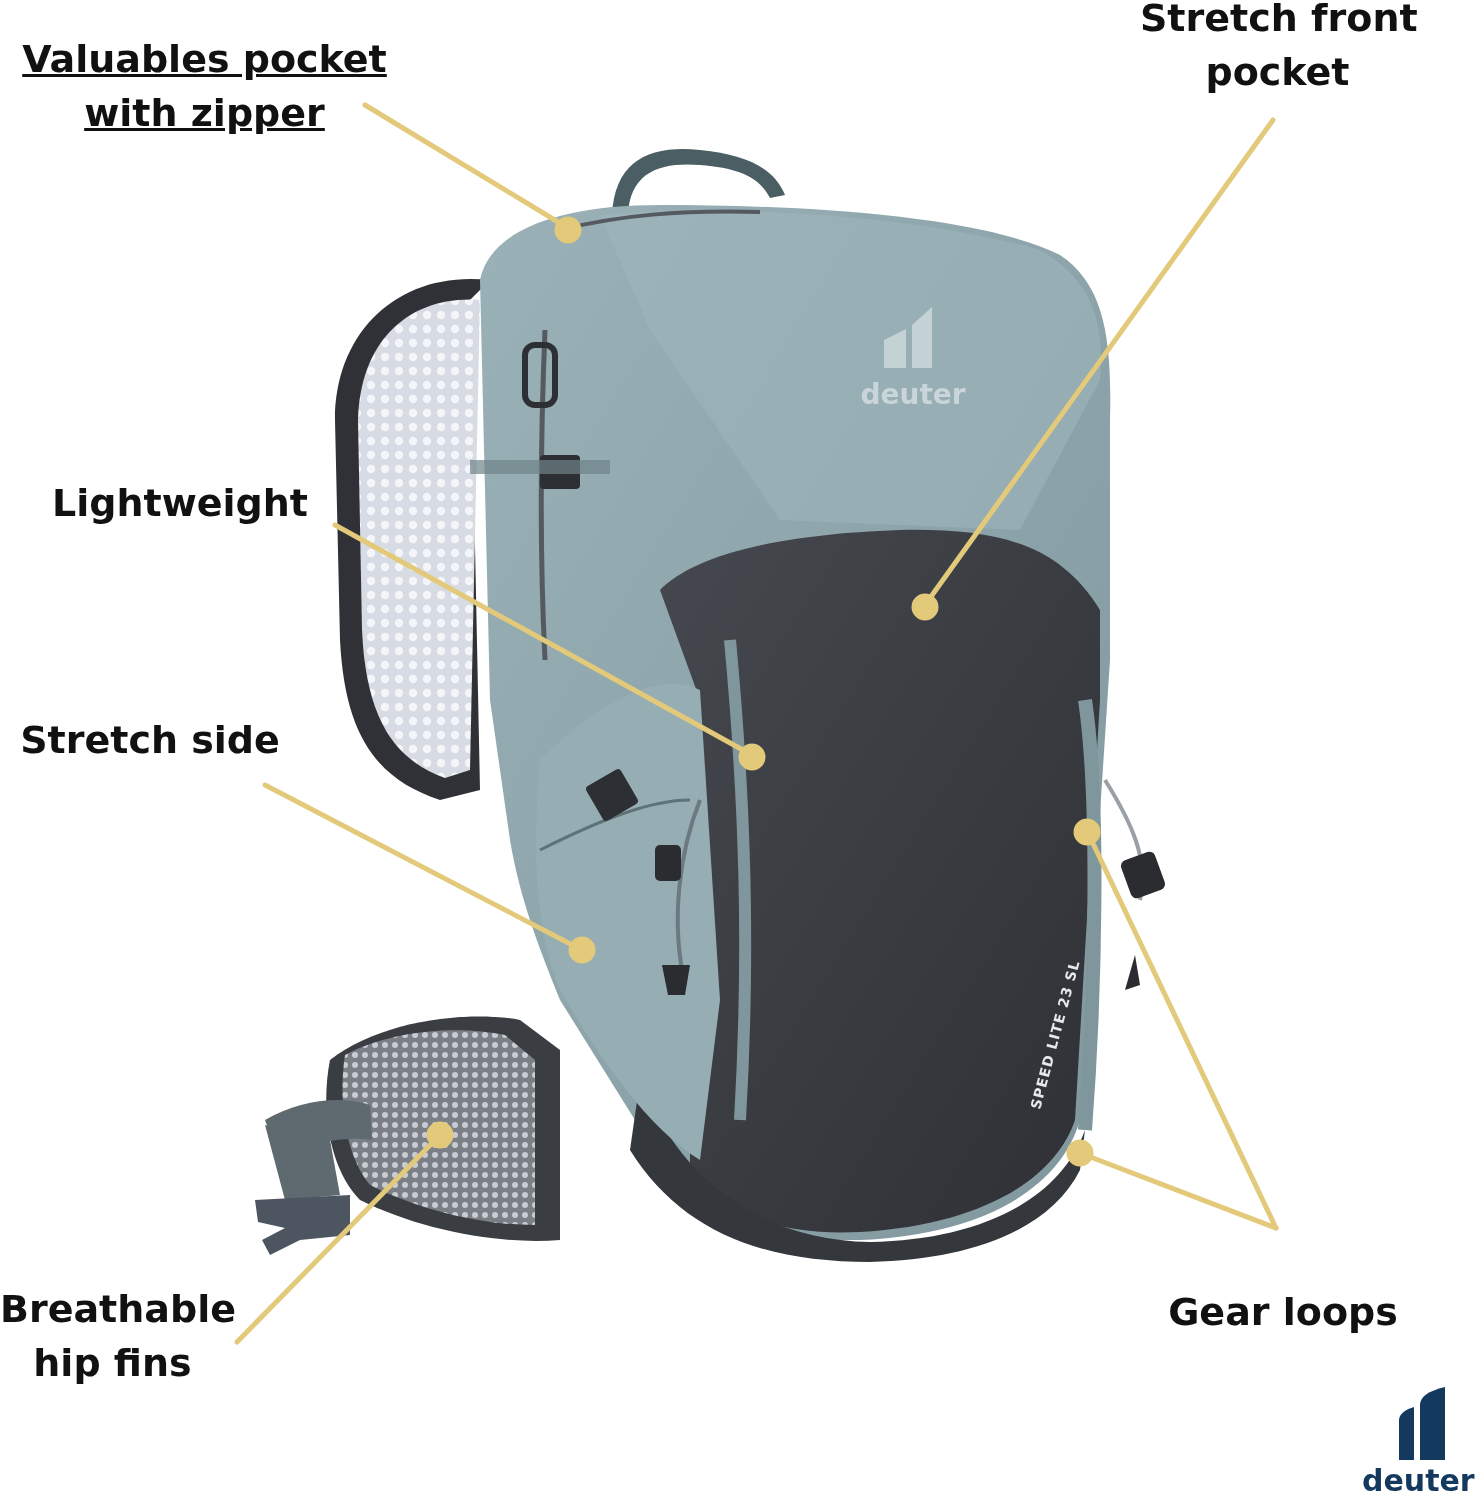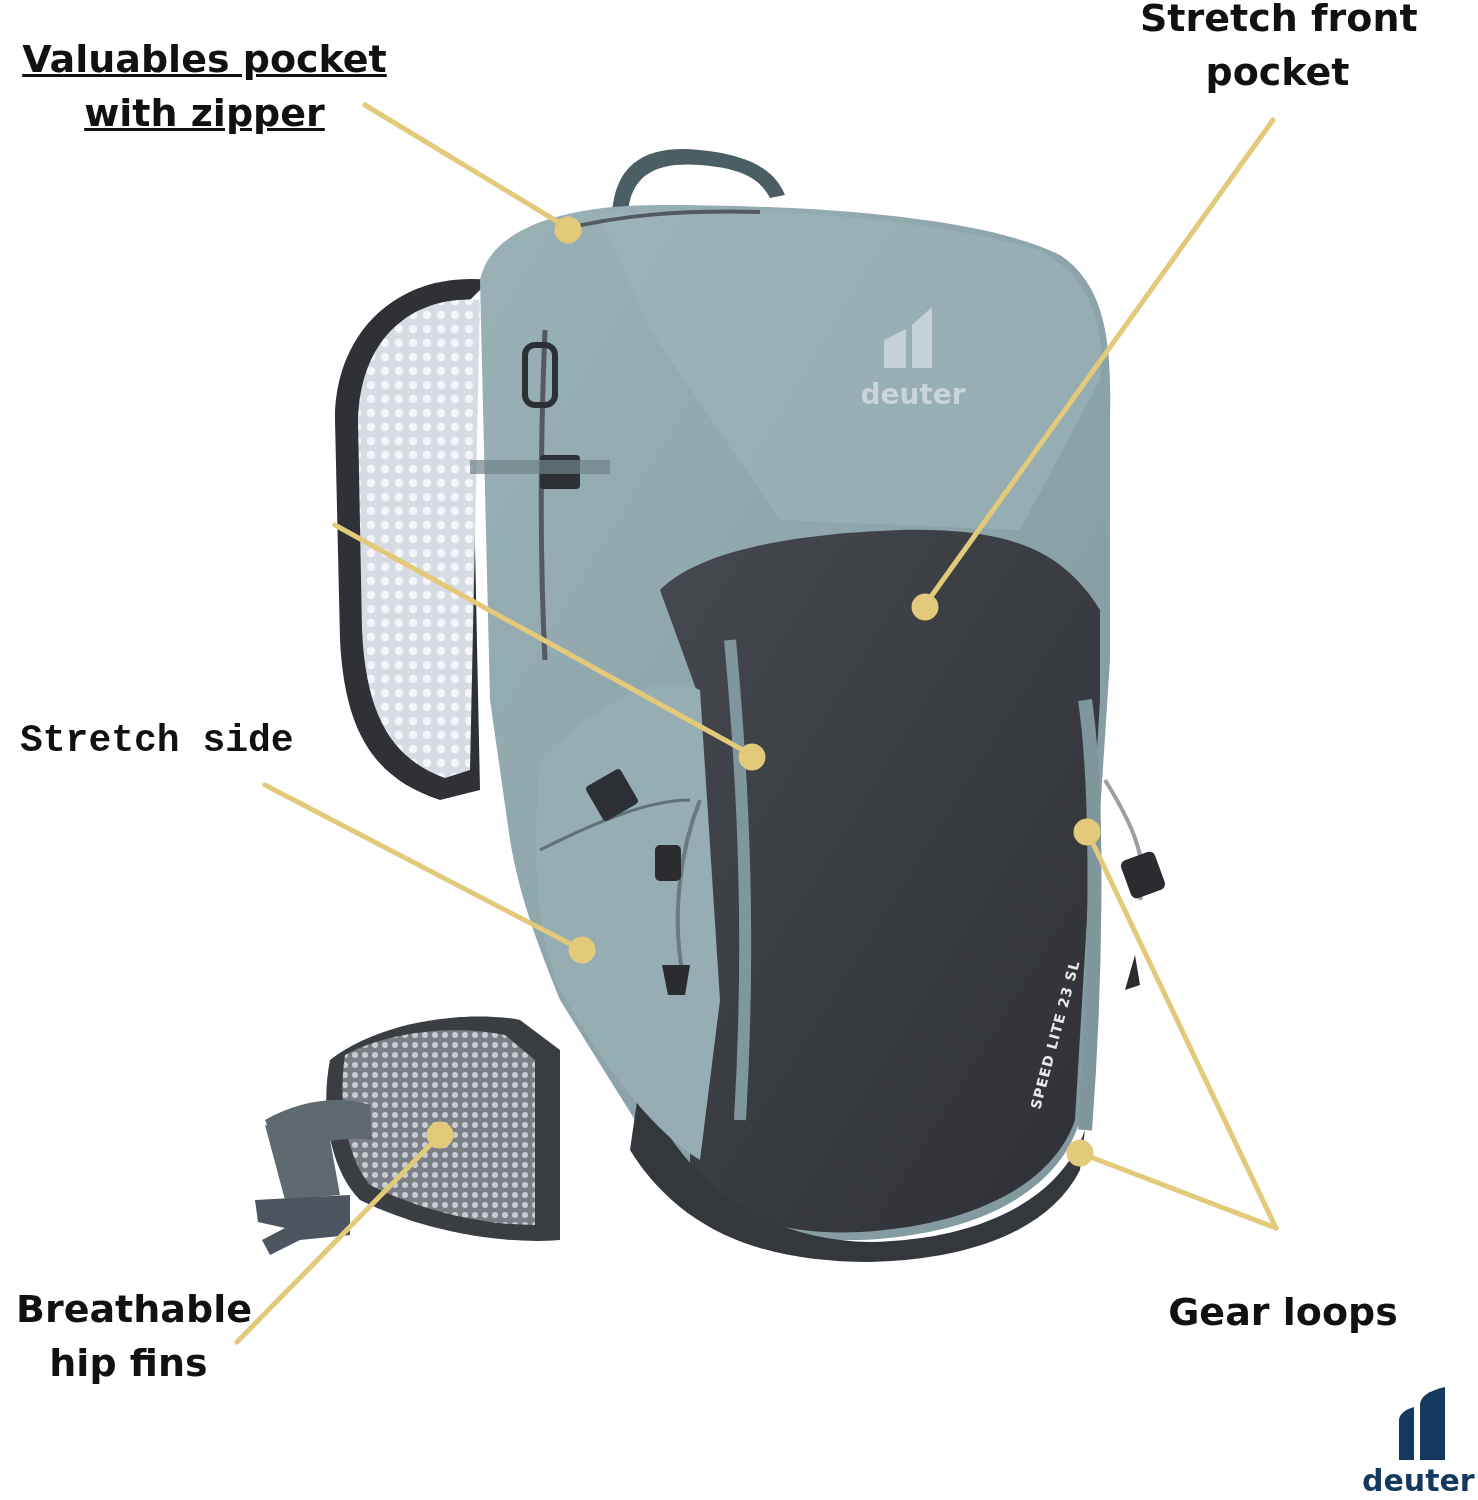--- a/index.html
+++ b/index.html
@@ -107,25 +107,26 @@
 
 <div class="label" style="left:22px; top:33px; width:365px;text-decoration:underline;">
   <span>Valuables pocket</span>
   <span>with zipper</span>
 </div>
 <div class="label" style="left:1140px; top:-8px; width:275px;">
   <span>Stretch front</span>
   <span>pocket</span>
 </div>
 <div class="label" style="left:25px; top:477px; width:310px;">
+  <span>Lightweight</span>
 </div>
-<div class="label" style="left:20px; top:714px; width:260px;font-family:Liberation Mono, monospace;">
+<div class="label" style="left:20px; top:714px; width:260px;">
   <span>Stretch side</span>
 </div>
-<div class="label" style="left:0px; top:1283px; width:225px;margin-left:16px;">
+<div class="label" style="left:0px; top:1283px; width:225px;">
   <span>Breathable</span>
   <span>hip fins</span>
 </div>
 <div class="label" style="left:1168px; top:1286px; width:230px;">
   <span>Gear loops</span>
 </div>
 
 <div class="brand">
   <svg width="112" height="80" viewBox="0 0 112 80" style="position:absolute;left:0;top:0;">
     <path d="M37 35 C37 30 42 25 52 22 L52 75 L37 75 Z" fill="#14395e"></path>

